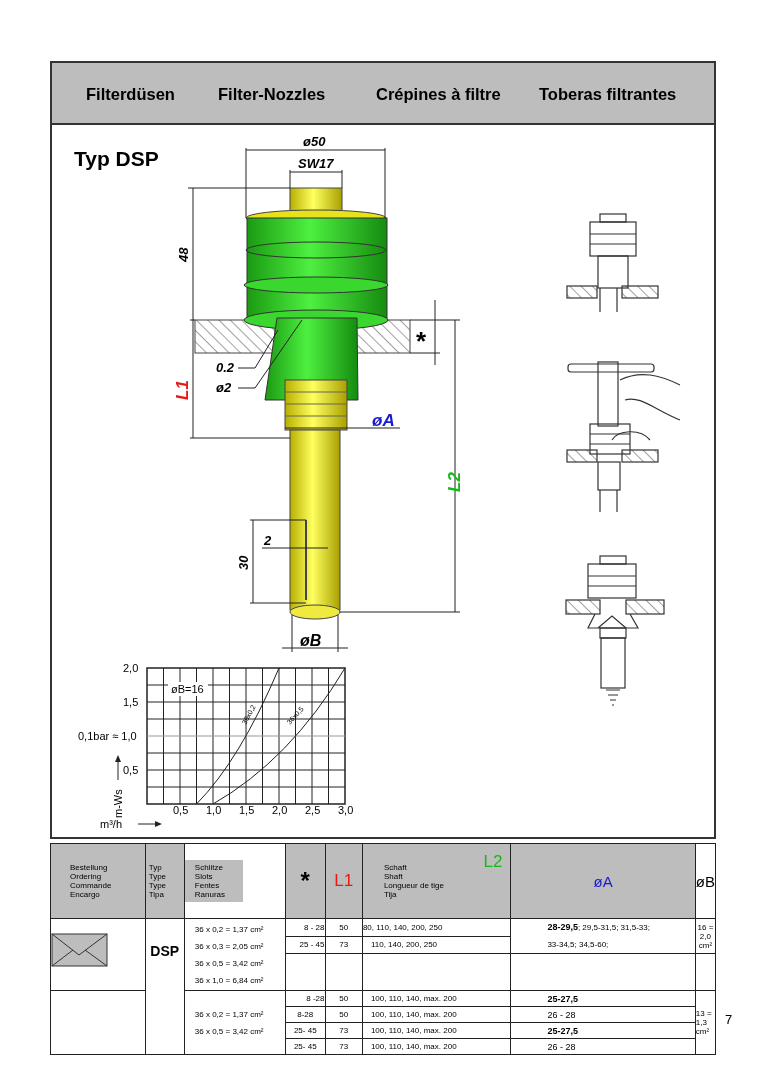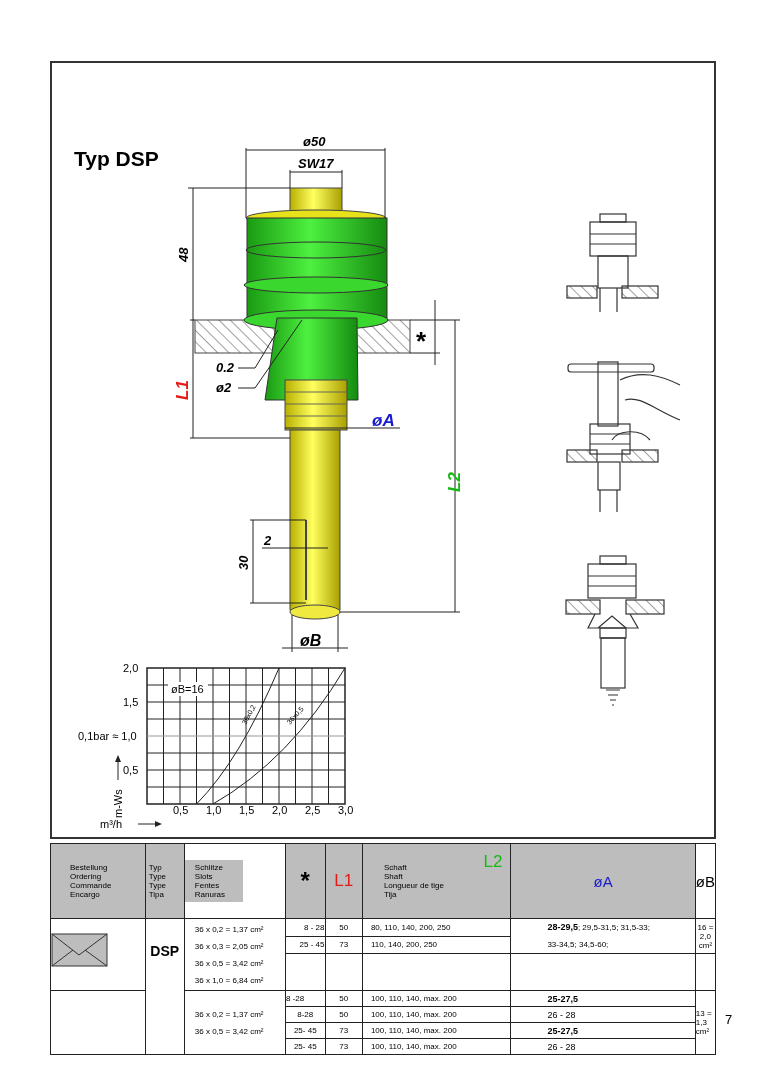--- a/index.html
+++ b/index.html
@@ -11,20 +11,26 @@
   svg{position:absolute;left:0;top:0;}
   .tbl{position:absolute;left:50px;top:843px;width:666px;border-collapse:collapse;font-size:8px;}
   .tbl td{border:1.5px solid #222;padding:0;vertical-align:middle;}
   .g{background:#bdbdbd;}
   .pg{position:absolute;left:725px;top:1012px;font-size:13px;}
 </style>
 </head>
 <body>
 
 <div class="frame">
+  <div class="hdr">
+    <span style="left:34px">Filterdüsen</span>
+    <span style="left:166px">Filter-Nozzles</span>
+    <span style="left:324px">Crépines à filtre</span>
+    <span style="left:487px">Toberas filtrantes</span>
+  </div>
   <div class="typ">Typ  DSP</div>
 </div>
 
 <svg width="768" height="840">
   <defs>
     <linearGradient id="gg" x1="0" x2="1">
         <stop offset="0" stop-color="#1a9a12"></stop>
         <stop offset=".45" stop-color="#4ef040"></stop>
         <stop offset="1" stop-color="#158a10"></stop>
       </linearGradient>
@@ -236,21 +242,21 @@
     </td>
     <td rowspan="8" style="vertical-align:top;padding-top:24px;text-align:center;font-size:14px;font-weight:bold">DSP</td>
     <td rowspan="4" style="padding-left:10px;line-height:17px">
       <div>36 x 0,2   = 1,37 cm²</div>
           <div>36 x 0,3   = 2,05 cm²</div>
           <div>36 x 0,5   = 3,42 cm²</div>
           <div>36 x 1,0   = 6,84 cm²</div>
     </td>
     <td style="text-align:right">8 - 28</td>
     <td style="text-align:center">50</td>
-    <td style="padding-left:8px">80, 110, 140, 200, 250</td>
+    <td style="">80, 110, 140, 200, 250</td>
     <td rowspan="2" style="padding-left:36px;line-height:17px">
       <div><b style="font-size:9px">28-29,5</b><span>; 29,5-31,5;  31,5-33;</span></div>
       <div>33-34,5;  34,5-60;</div>
     </td>
     <td rowspan="2" style="text-align:center">16  =  2,0 cm²</td>
   </tr>
   <tr style="height:17px">
     <td style="text-align:right">25 - 45</td>
     <td style="text-align:center">73</td>
     <td style="padding-left:8px">110, 140, 200, 250</td>
@@ -263,21 +269,21 @@
         <td rowspan="2"></td>
   </tr>
   <tr style="height:1px"></tr>
 
   <tr style="height:16px">
     <td rowspan="4"></td>
     <td rowspan="4" style="padding-left:10px;line-height:17px">
       <div>36 x 0,2   = 1,37 cm²</div>
           <div>36 x 0,5   = 3,42 cm²</div>
     </td>
-    <td style="text-align:left">8 -28</td>
+    <td style="text-align:right">8 -28</td>
     <td style="text-align:center">50</td>
     <td style="padding-left:8px">100, 110, 140,  max. 200</td>
     <td style="padding-left:36px;font-size:9px;font-weight:bold">25-27,5</td>
     <td rowspan="4" style="text-align:left">13  =  1,3 cm²</td>
   </tr>
   <tr style="height:16px">
     <td style="text-align:center">8-28</td>
     <td style="text-align:center">50</td>
     <td style="padding-left:8px">100, 110, 140,  max. 200</td>
     <td style="padding-left:36px;font-size:9px">26 - 28</td>

